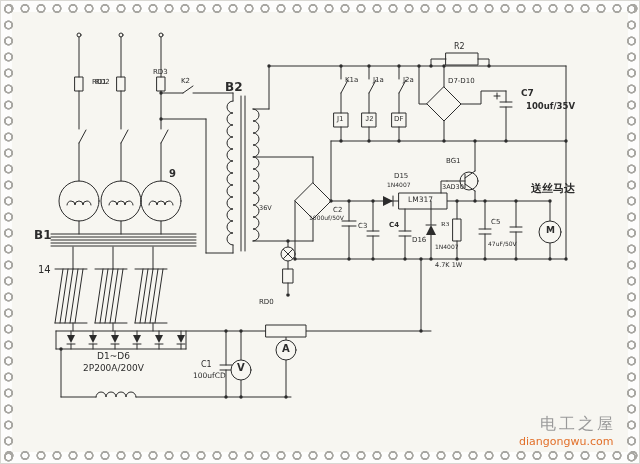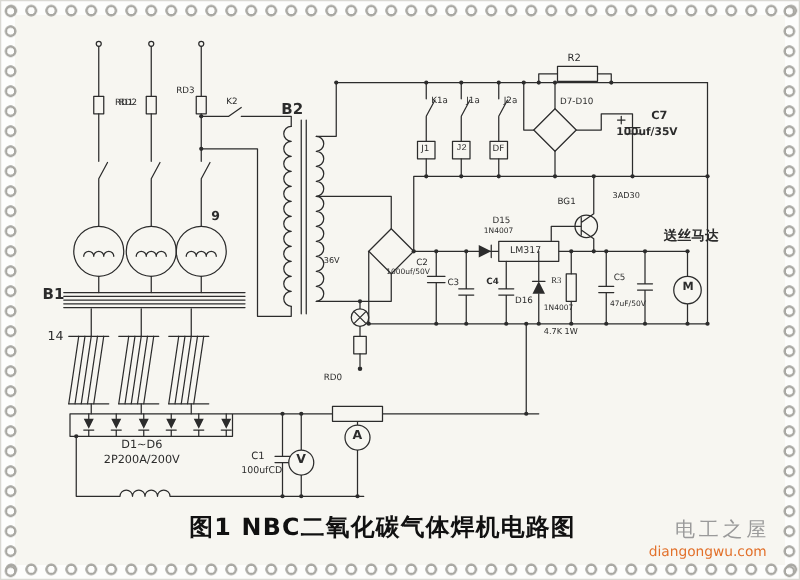--- a/index.html
+++ b/index.html
@@ -192,60 +192,59 @@
     </g>
   </svg>
 
   <div class="label-layer">
       <span class="sch-label bold" style="left: 224px; top: 80px; font-size: 12px;">B2</span>
       <span class="sch-label bold" style="left: 33px; top: 228px; font-size: 12px;">B1</span>
       <span class="sch-label bold" style="left: 168px; top: 168px; font-size: 10px;">9</span>
       <span class="sch-label" style="left: 37px; top: 264px; font-size: 10px;">14</span>
       <span class="sch-label" style="left: 52px; top: 78px; font-size: 7px; padding-left: 39px;">RD1</span>
       <span class="sch-label" style="left: 94px; top: 78px; font-size: 7px;">RD2</span>
-      <span class="sch-label" style="left: 140px; top: 68px; font-size: 7px;">RD3</span>
+      <span class="sch-label" style="left: 152px; top: 68px; font-size: 7px;">RD3</span>
       <span class="sch-label" style="left: 180px; top: 77px; font-size: 7px;">K2</span>
       <span class="sch-label" style="left: 96px; top: 351px; font-size: 9px;">D1~D6</span>
       <span class="sch-label" style="left: 82px; top: 363px; font-size: 9px;">2P200A/200V</span>
       <span class="sch-label" style="left: 200px; top: 360px; font-size: 8px;">C1</span>
       <span class="sch-label" style="left: 192px; top: 371px; font-size: 7.5px;">100ufCD</span>
       <span class="sch-label bold" style="left: 236px; top: 362px; font-size: 10px;">V</span>
       <span class="sch-label bold" style="left: 281px; top: 343px; font-size: 10px;">A</span>
       <span class="sch-label" style="left: 344px; top: 76px; font-size: 7px;">K1a</span>
       <span class="sch-label" style="left: 372px; top: 76px; font-size: 7px;">J1a</span>
       <span class="sch-label" style="left: 402px; top: 76px; font-size: 7px;">J2a</span>
       <span class="sch-label" style="left: 336px; top: 115px; font-size: 7px;">J1</span>
       <span class="sch-label" style="left: 364px; top: 115px; font-size: 7px; font-family: Liberation Mono, monospace;">J2</span>
       <span class="sch-label" style="left: 393px; top: 115px; font-size: 7px;">DF</span>
       <span class="sch-label" style="left: 453px; top: 42px; font-size: 8px;">R2</span>
       <span class="sch-label" style="left: 447px; top: 77px; font-size: 7px;">D7-D10</span>
       <span class="sch-label bold" style="left: 520px; top: 88px; font-size: 9px; text-align: center;">C7</span>
-      <span class="sch-label bold" style="left: 492px; top: 101px; font-size: 8.5px;">100uf/35V</span>
+      <span class="sch-label bold" style="left: 525px; top: 101px; font-size: 8.5px;">100uf/35V</span>
       <span class="sch-label bold" style="left: 530px; top: 182px; font-size: 11px;">送丝马达</span>
       <span class="sch-label bold" style="left: 545px; top: 225px; font-size: 9px;">M</span>
       <span class="sch-label" style="left: 407px; top: 195px; font-size: 7.5px;">LM317</span>
       <span class="sch-label" style="left: 393px; top: 172px; font-size: 7px;">D15</span>
       <span class="sch-label" style="left: 386px; top: 181px; font-size: 6px;">1N4007</span>
       <span class="sch-label" style="left: 445px; top: 157px; font-size: 7px;">BG1</span>
-      <span class="sch-label" style="left: 441px; top: 152px; font-size: 6.5px; margin-left: 48px;">3AD30</span>
+      <span class="sch-label" style="left: 441px; top: 183px; font-size: 6.5px;">3AD30</span>
       <span class="sch-label" style="left: 332px; top: 206px; font-size: 7px;">C2</span>
       <span class="sch-label" style="left: 308px; top: 214px; font-size: 6px;">1000uf/50V</span>
       <span class="sch-label" style="left: 357px; top: 222px; font-size: 7px;">C3</span>
       <span class="sch-label" style="left: 388px; top: 221px; font-size: 7px; font-weight: bold;">C4</span>
       <span class="sch-label" style="left: 411px; top: 236px; font-size: 7px;">D16</span>
       <span class="sch-label" style="left: 434px; top: 243px; font-size: 6px;">1N4007</span>
       <span class="sch-label" style="left: 440px; top: 220px; font-size: 7px; font-family: Liberation Serif, serif;">R3</span>
       <span class="sch-label" style="left: 434px; top: 261px; font-size: 6.5px;">4.7K 1W</span>
       <span class="sch-label" style="left: 490px; top: 218px; font-size: 7px;">C5</span>
       <span class="sch-label" style="left: 487px; top: 240px; font-size: 6px;">47uF/50V</span>
       <span class="sch-label" style="left: 258px; top: 266px; font-size: 7px; margin-top: 32px;">RD0</span>
       <span class="sch-label" style="left: 258px; top: 204px; font-size: 6.5px;">36V</span>
     </div>
 
-  <div class="caption">图1 NBC二氧化碳气体焊机电路图</div>
 
   <div class="watermark">
     <div class="wm-site">电工之屋</div>
     <div class="wm-url">diangongwu.com</div>
   </div>
 
   <div class="perf perf-top"></div>
   <div class="perf perf-bottom"></div>
   <div class="perf perf-left"></div>
   <div class="perf perf-right"></div>

